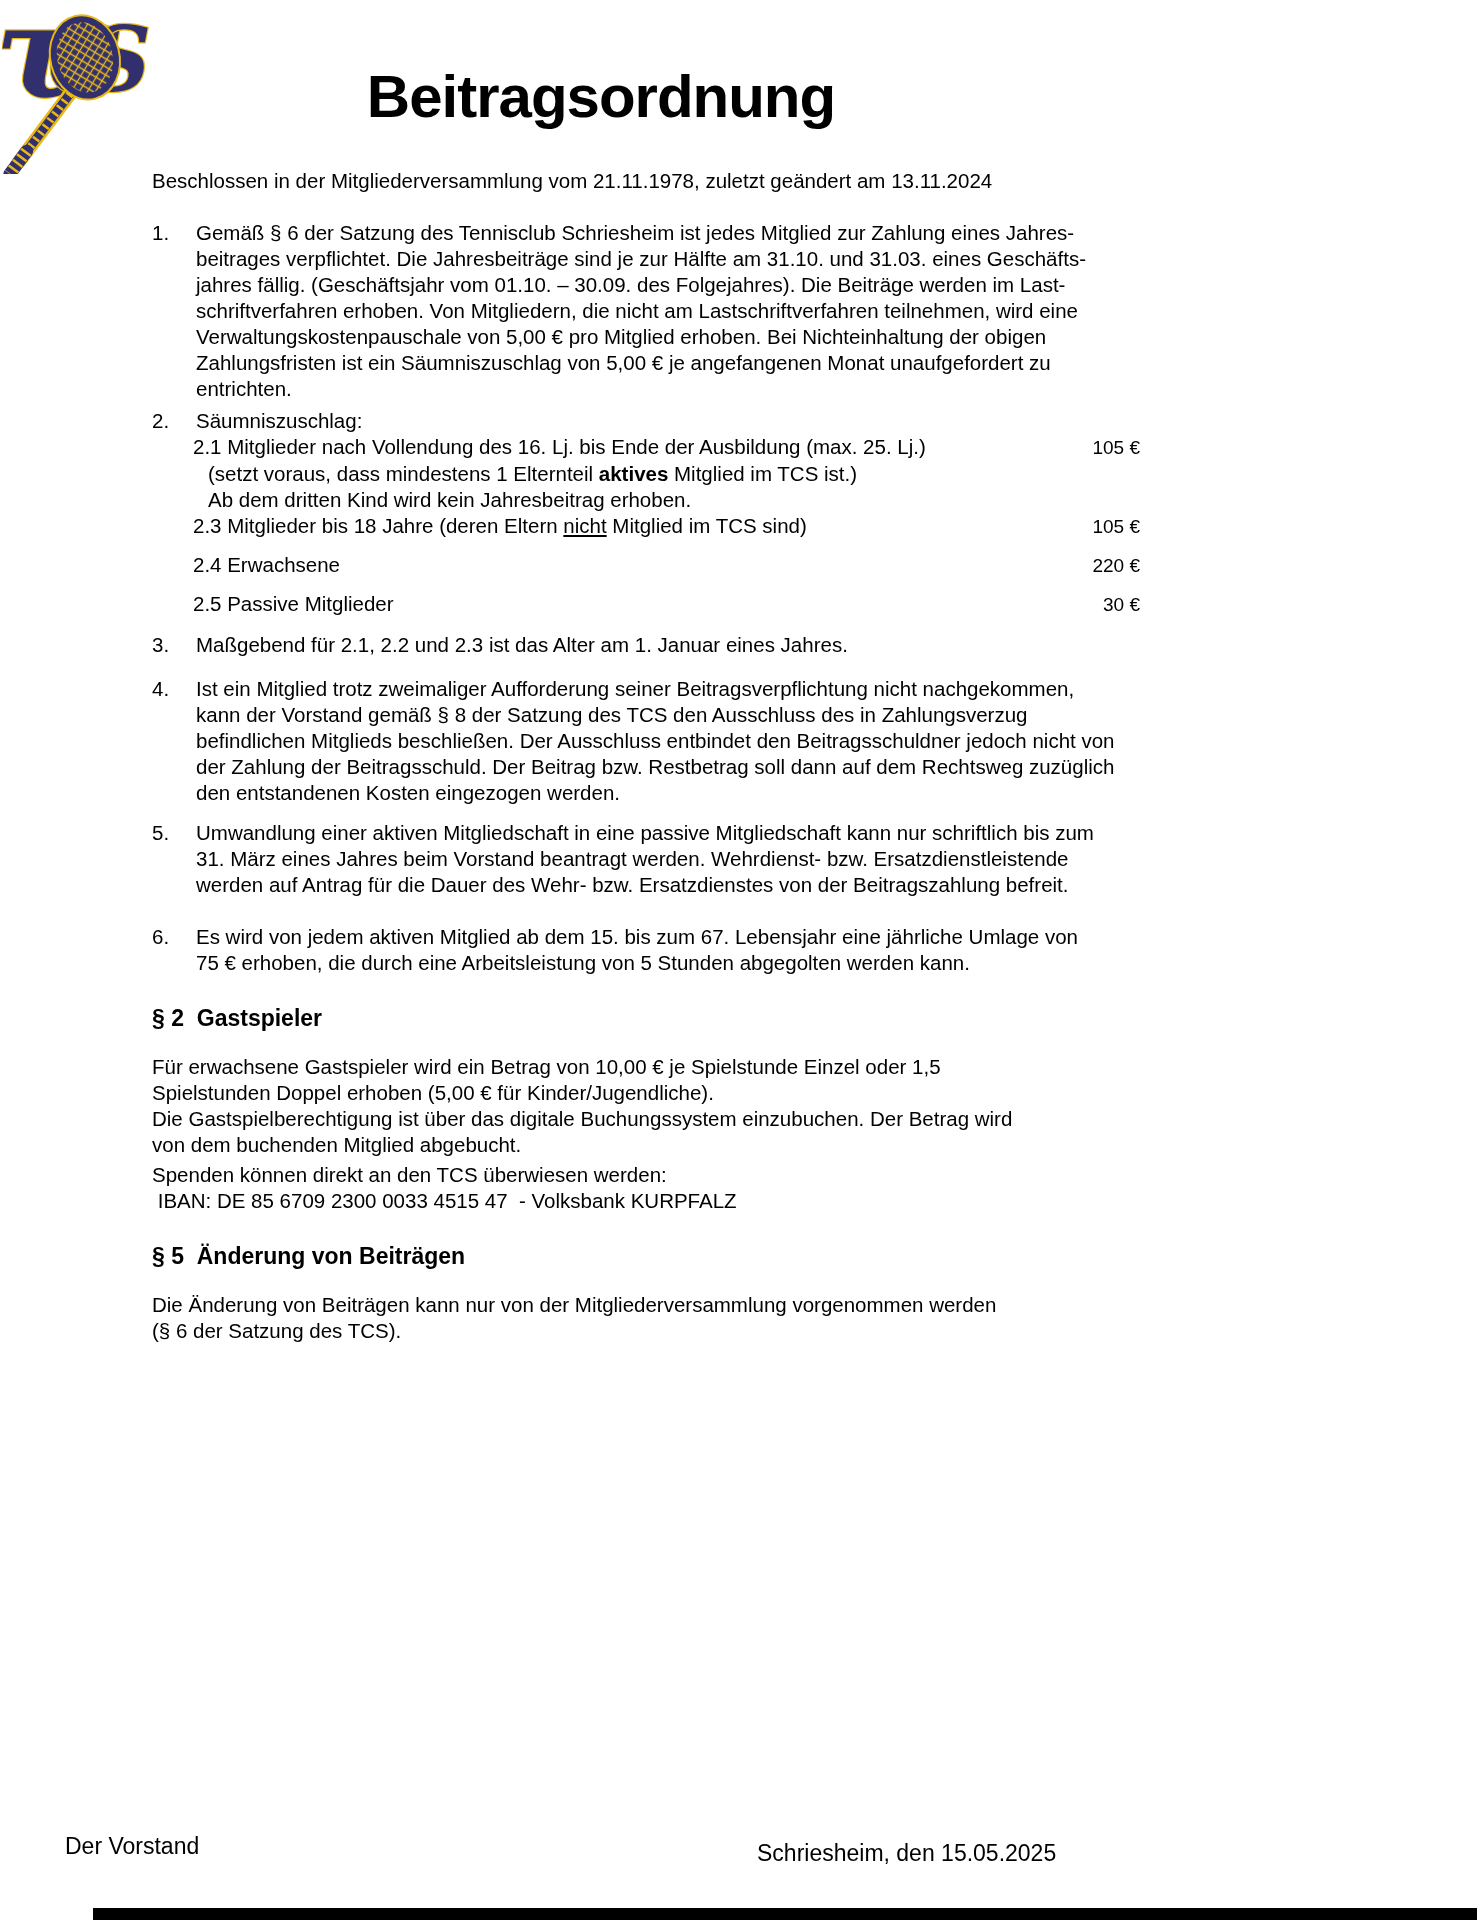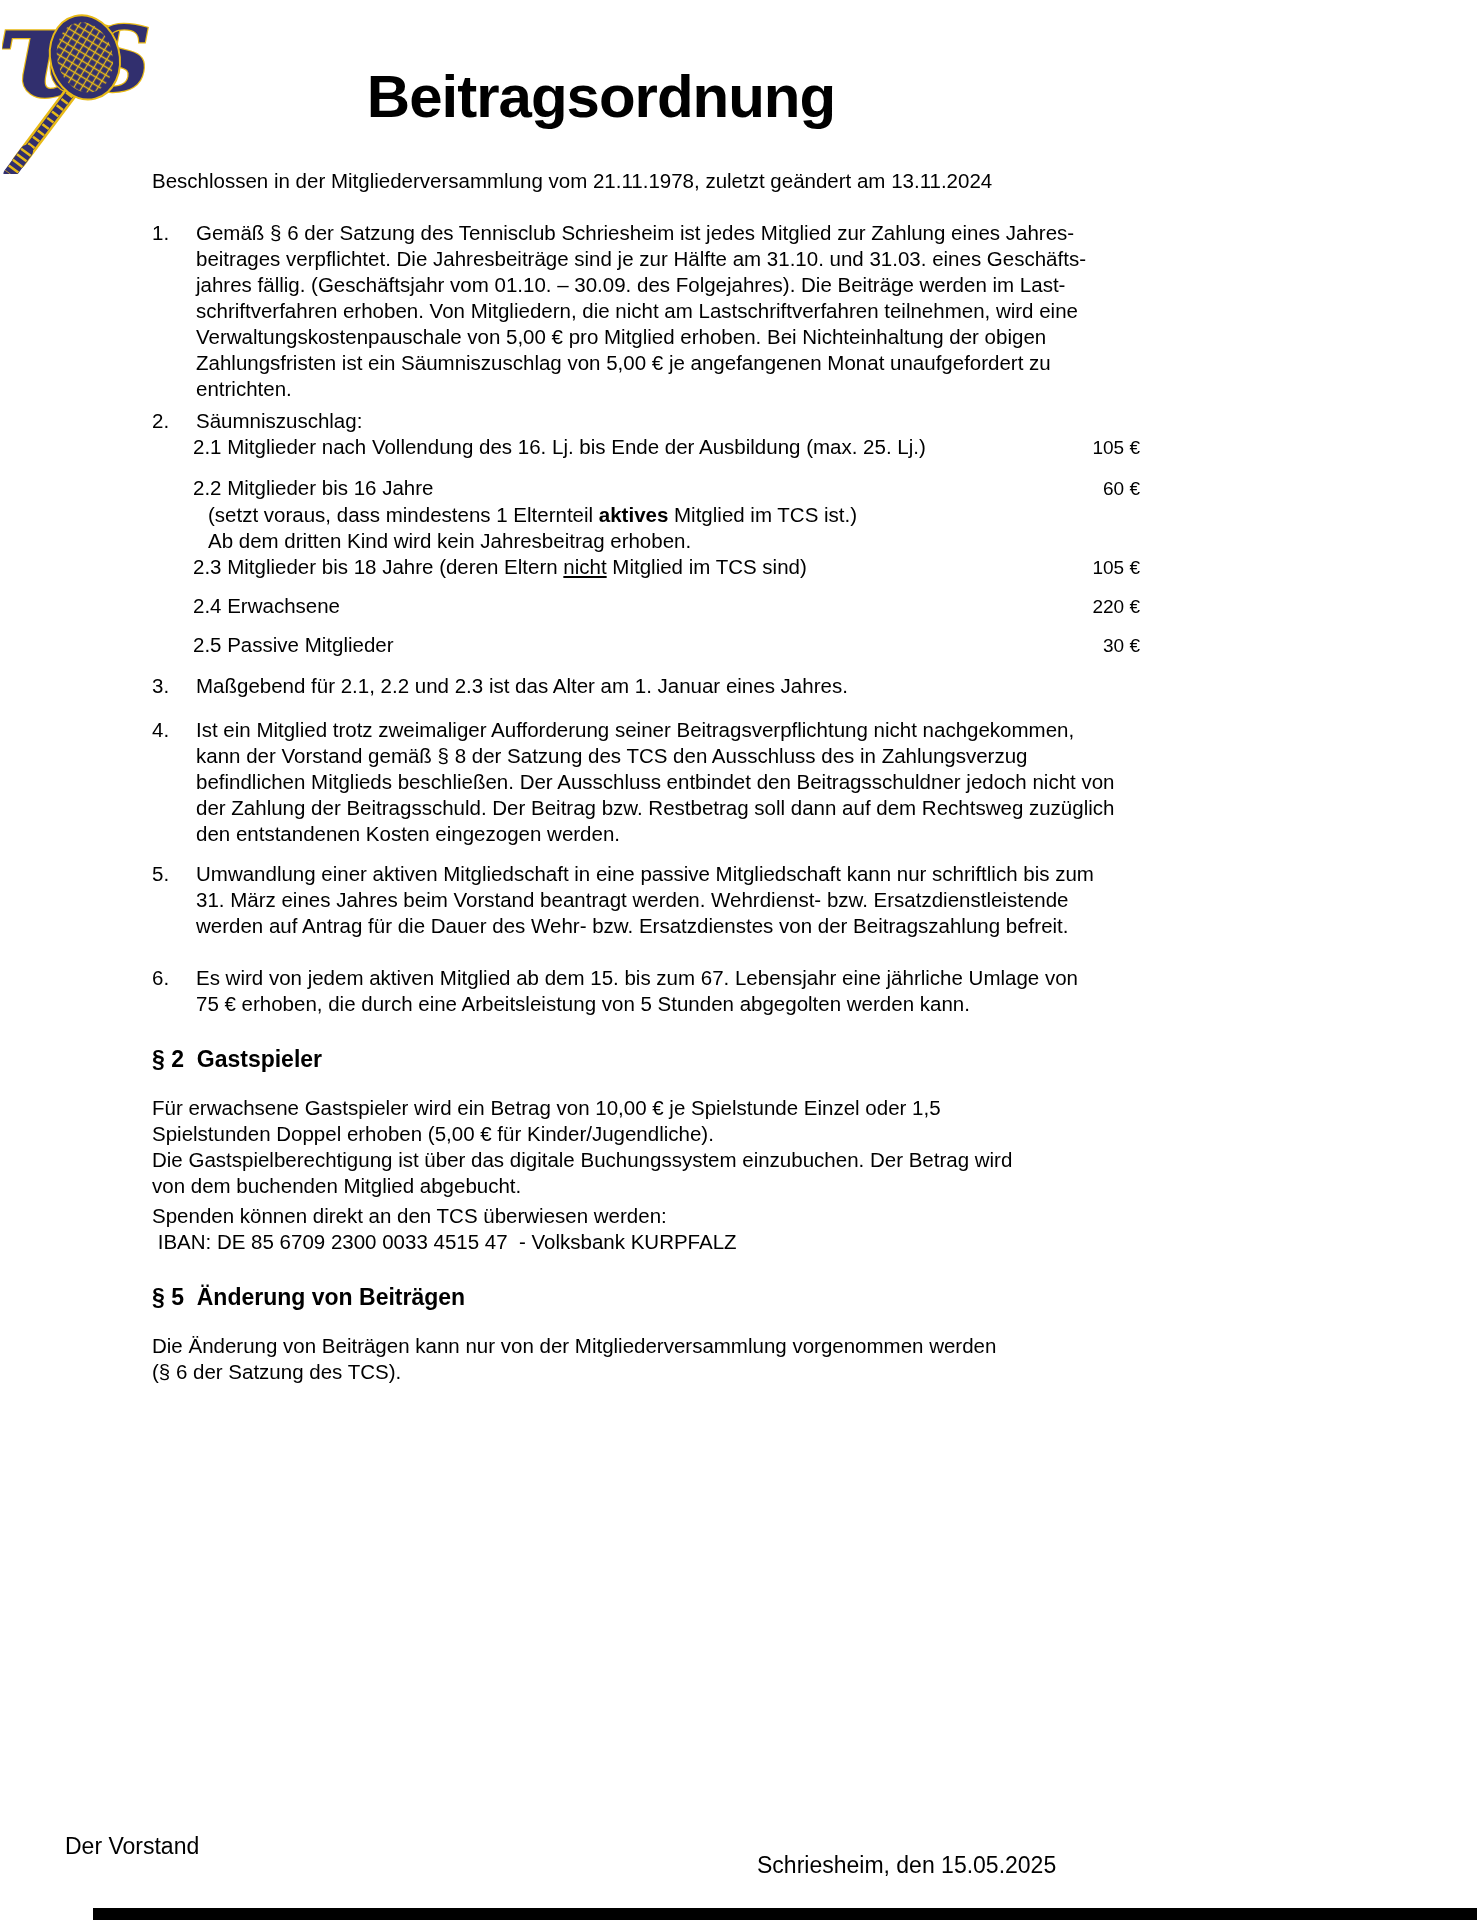--- a/index.html
+++ b/index.html
@@ -31,21 +31,21 @@
   .feerow .flabel{flex:1;white-space:pre;}
   .feerow .fval{flex:0 0 auto;font-weight:normal;font-size:19px;white-space:pre;}
   .feenote{margin-left:56px;white-space:pre;}
   .b{font-weight:bold;}
   .u{text-decoration:underline;}
   .mt6{margin-top:6px;} .mt12{margin-top:12px;}
   .mt14{margin-top:14px;}.mt16{margin-top:4px;} .mt18{margin-top:18px;}
   .mt20{margin-top:20px;}.mt22{margin-top:22px;} .mt26{margin-top:26px;}
   .mt28{margin-top:28px;}
   .footer-left{position:absolute;left:65px;top:1833px;font-size:23px;white-space:pre;}
-  .footer-right{position:absolute;left:757px;top:1840px;font-size:23px;white-space:pre;margin-top:12px;}
+  .footer-right{position:absolute;left:757px;top:1840px;font-size:23px;white-space:pre;}
   .scan-bar{position:absolute;left:93px;right:0;bottom:0;height:12px;background:#000;}
 </style>
 </head>
 <body>
 
 <div class="page">
 
   <svg class="logo" width="150" height="168" viewBox="0 0 150 170" aria-hidden="true">
     <defs>
       <pattern id="strings" width="7" height="7" patternUnits="userSpaceOnUse" patternTransform="rotate(45 0 0)">
@@ -96,24 +96,20 @@
     <div class="item mt6">
       <div class="num">2.</div>
       <div class="itext">Säumniszuschlag:</div>
     </div>
 
     <div class="feerow">
       <div class="flabel">2.1 Mitglieder nach Vollendung des 16. Lj. bis Ende der Ausbildung (max. 25. Lj.)</div>
       <div class="fval">105 €</div>
     </div>
 
-    <div class="feerow mt14">
-      <div class="flabel">2.2 Mitglieder bis 16 Jahre</div>
-      <div class="fval">60 €</div>
-    </div>
     <div class="feenote"><span>(setzt voraus, dass mindestens 1 Elternteil </span><span class="b">aktives</span><span> Mitglied im TCS ist.)</span></div>
     <div class="feenote">Ab dem dritten Kind wird kein Jahresbeitrag erhoben.</div>
 
     <div class="feerow">
       <div class="flabel"><span>2.3 Mitglieder bis 18 Jahre (deren Eltern </span><span class="u">nicht</span><span> Mitglied im TCS sind)</span></div>
       <div class="fval">105 €</div>
     </div>
 
     <div class="feerow mt12">
       <div class="flabel">2.4 Erwachsene</div>

